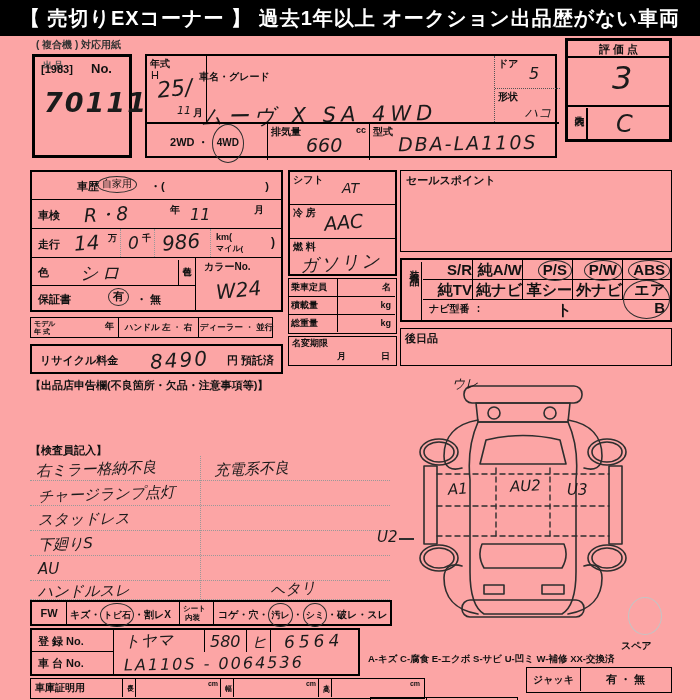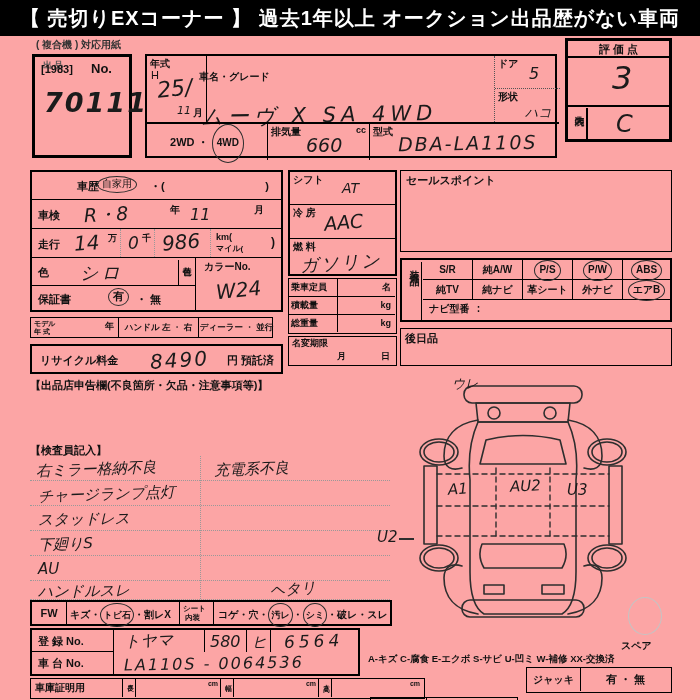--- a/index.html
+++ b/index.html
@@ -12,21 +12,21 @@
   .titlebar{left:0;top:0;width:700px;height:36px;background:#000;color:#fff;font-weight:bold;
             font-size:20px;line-height:36px;text-align:center;letter-spacing:1px;white-space:nowrap;}
   .lbl{font-size:10px;font-weight:bold;line-height:1.15;white-space:nowrap;}
   .lbl9{font-size:9px;font-weight:bold;line-height:1.1;white-space:nowrap;}
   .hw{font-family:"DejaVu Sans",sans-serif;font-style:italic;color:#1b1b1b;white-space:nowrap;}
   .pcirc{display:inline-block;border:1.6px solid #2d2d2d;border-radius:50%;padding:0 4px 1px 4px;}
   .vert{writing-mode:vertical-rl;text-orientation:upright;}
   .dot-h{border-top:1.6px dotted #999;}
   .dot-v{border-left:1.6px dotted #999;}
   .cellgrid{display:flex;}
-  .eqcell{width:50px;text-align:center;font-size:10px;font-weight:bold;line-height:20px;
+  .eqcell{width:50px;text-align:right;font-size:15px;font-weight:bold;line-height:20px;
           border-right:1px solid #000;box-sizing:border-box;}
   .eqcell:last-child{border-right:none;}
   svg{display:block;}
 </style>
 </head>
 <body>
 
 <div class="sheet">
 
   <div class="abs titlebar">

